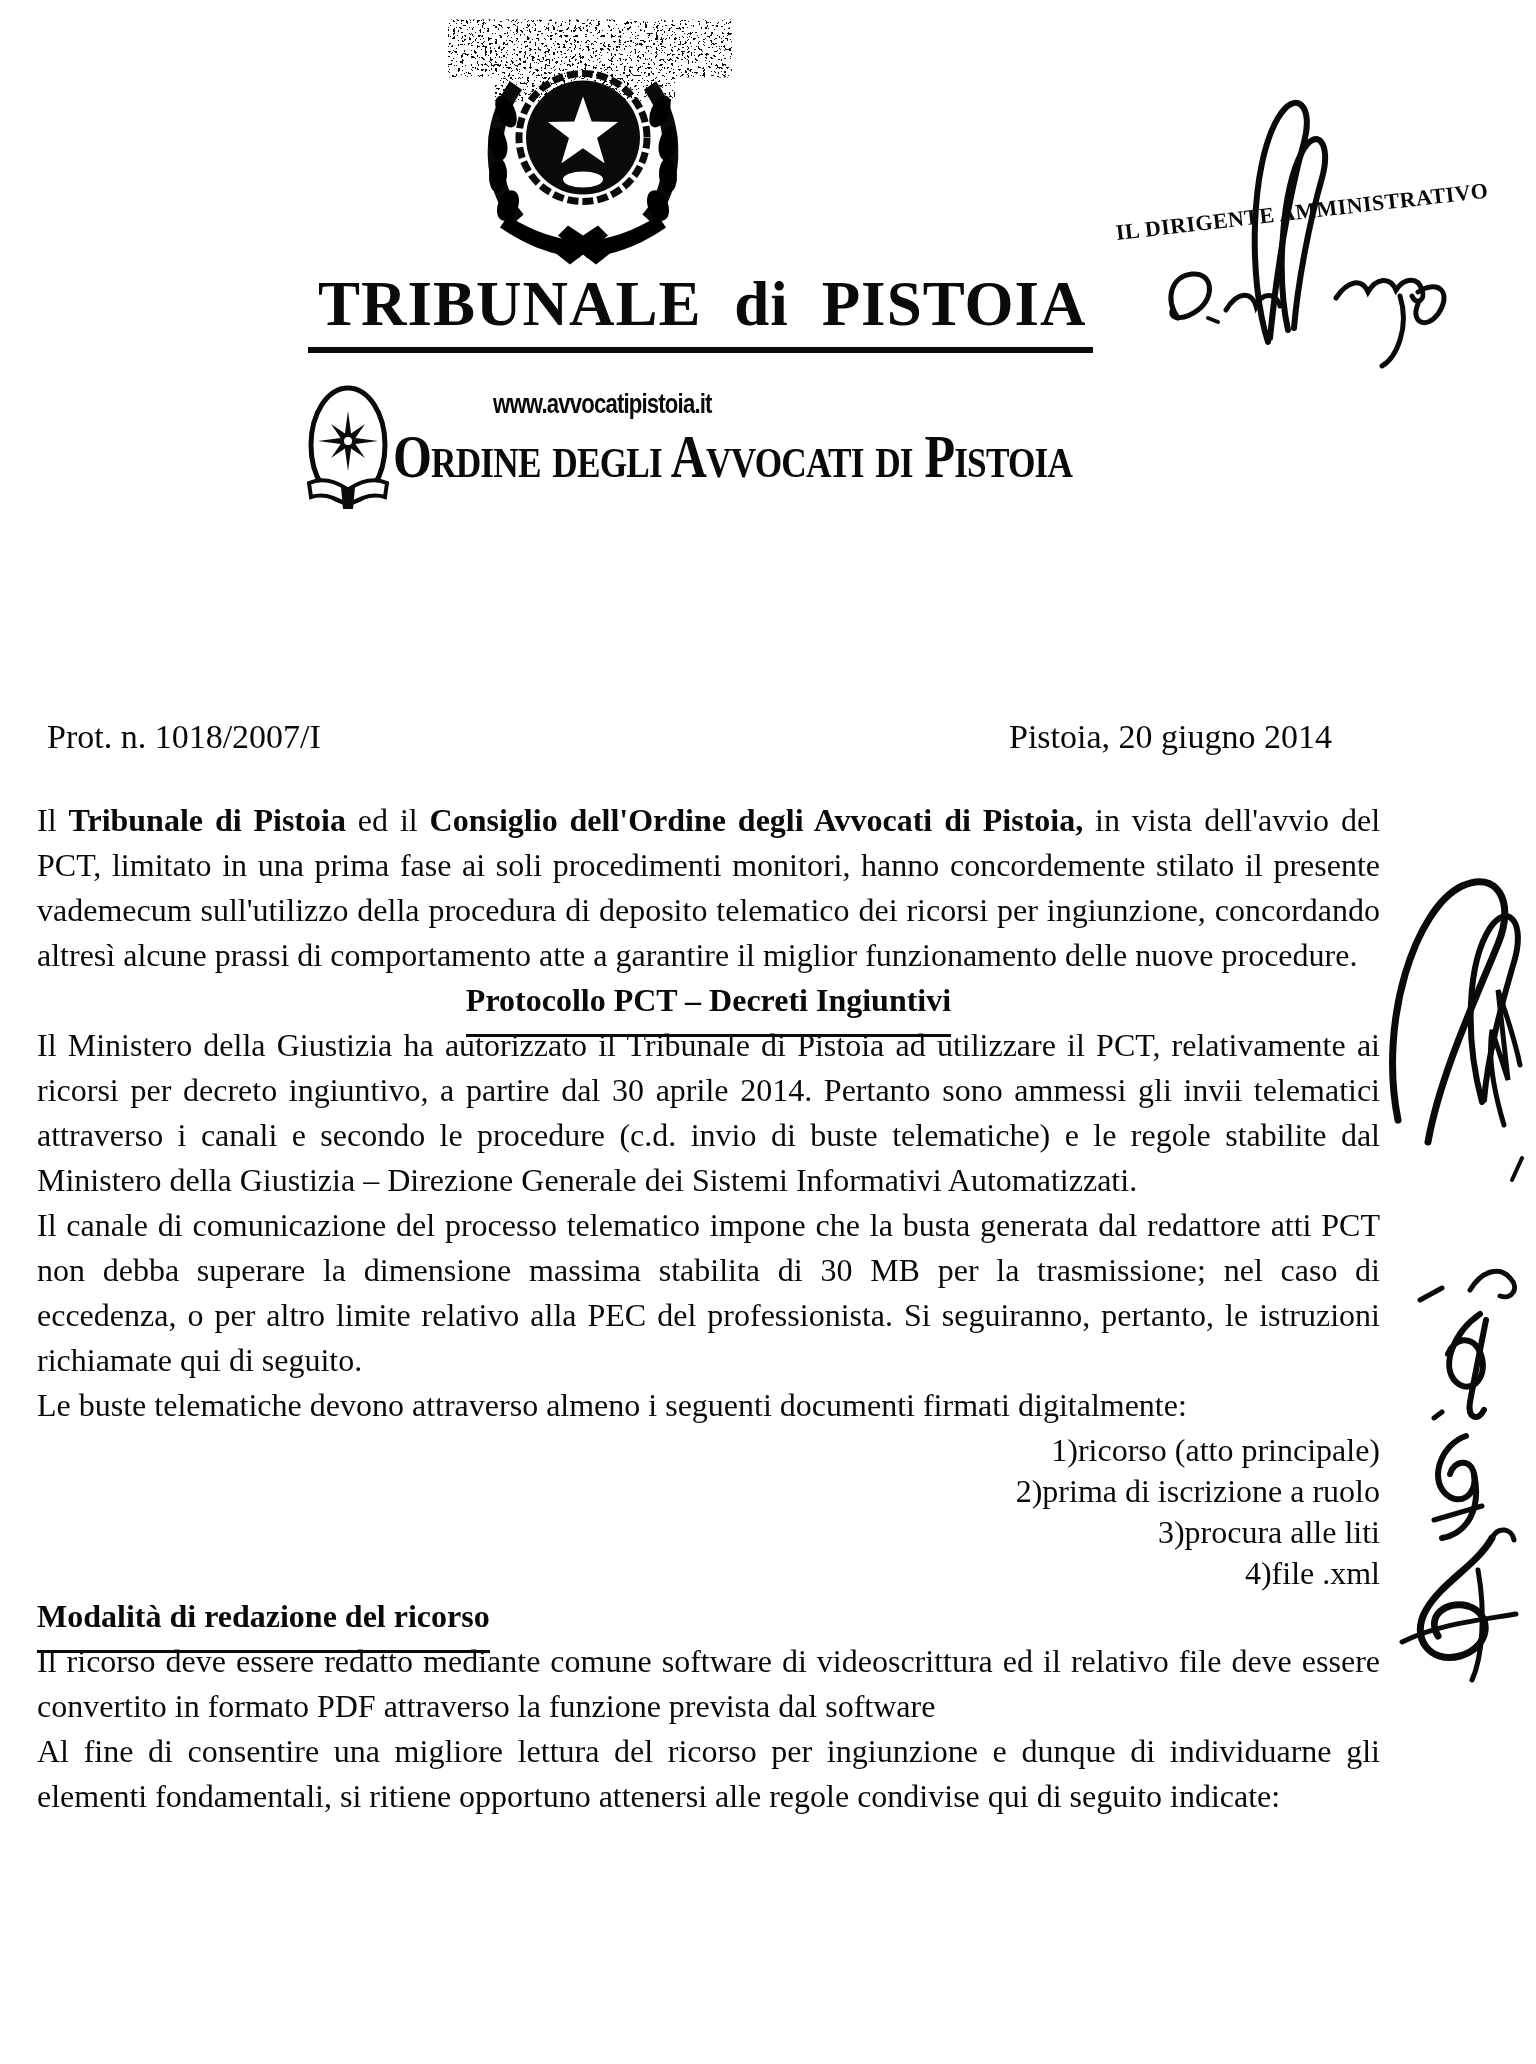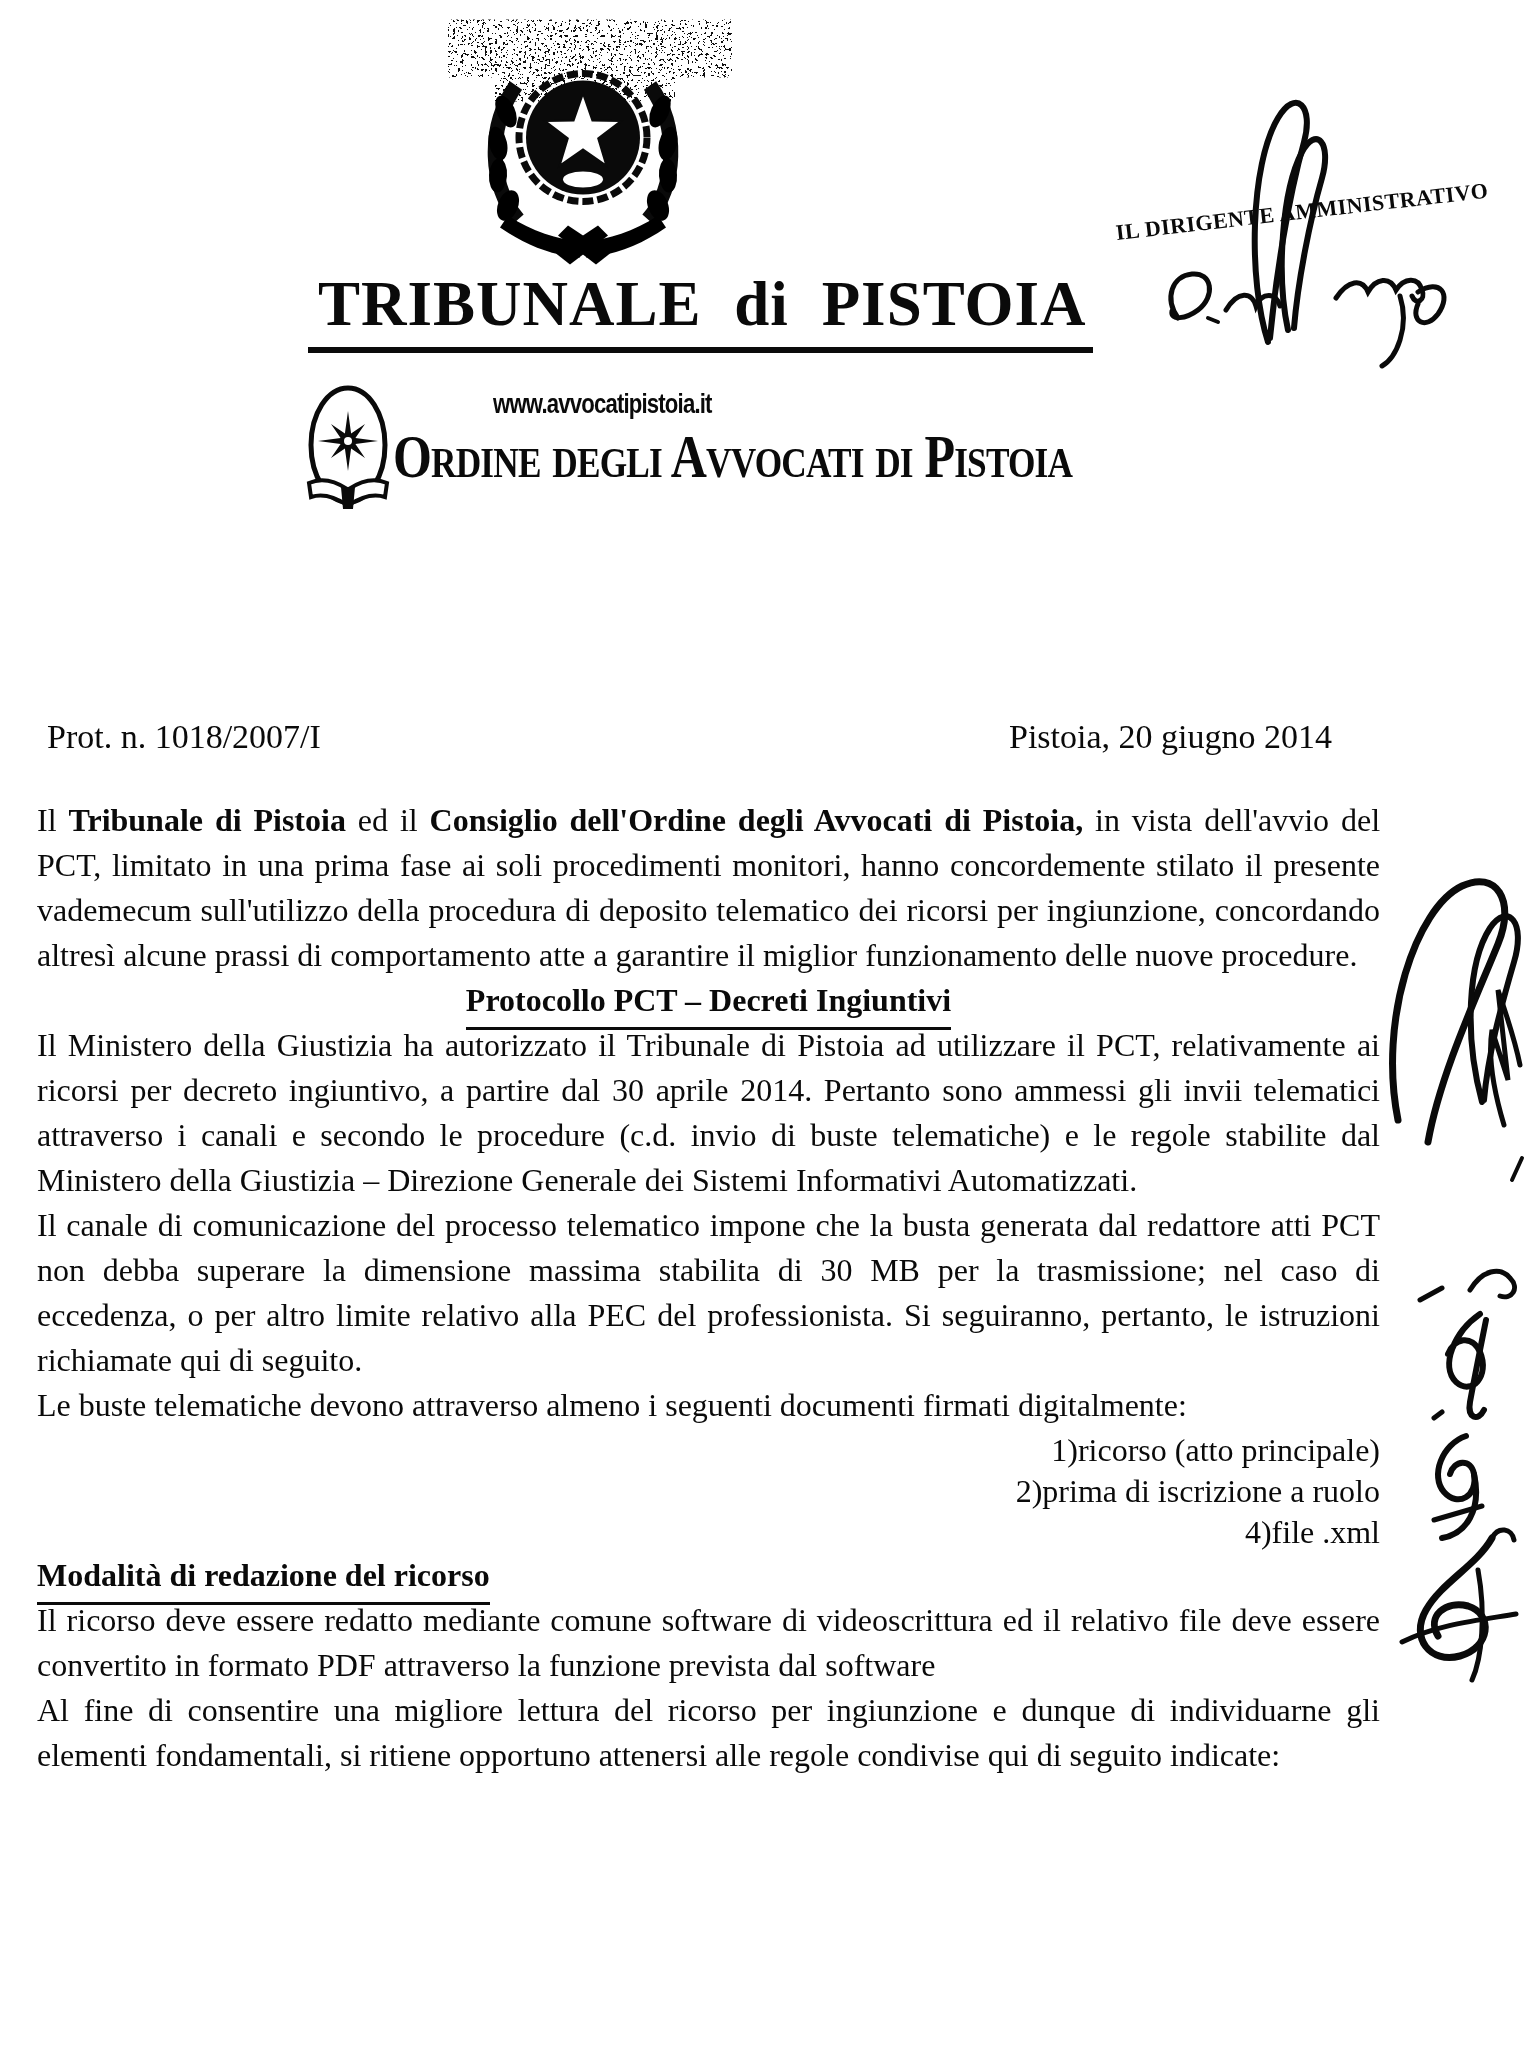--- a/index.html
+++ b/index.html
@@ -60,21 +60,21 @@
   .doc-body{
     position:absolute;left:37px;top:798px;width:1343px;
     font-size:32px;line-height:45px;
     text-align:justify;
   }
   .doc-body p{margin:0;}
   .section-heading{
     text-align:center;font-weight:bold;margin-top:14px;
   }
   .section-heading .u,
-  .left-heading .u{border-bottom:3px solid #0a0a0a;padding-bottom:9px;}
+  .left-heading .u{border-bottom:3px solid #0a0a0a;padding-bottom:16px;}
   .left-heading{font-weight:bold;text-align:left;margin-top:26px;}
   ol.doc-list{list-style:none;margin:2px 0 0 0;padding:0 0 0 66px;}
   ol.doc-list li{line-height:41px;text-align:right;}
   .li-marker{display:inline-block;width:48px;}
   
   .margin-signature{position:absolute;left:1384px;top:870px;width:152px;height:818px;}
   b{font-weight:bold;}
 </style>
 </head>
 <body>
@@ -162,20 +162,21 @@
 
     <p class="section-heading"><span class="u">Protocollo PCT – Decreti Ingiuntivi</span></p>
 
     <p>Il Ministero della Giustizia ha autorizzato il Tribunale di Pistoia ad utilizzare il PCT, relativamente ai ricorsi per decreto ingiuntivo, a partire dal 30 aprile 2014. Pertanto sono ammessi gli invii telematici attraverso i canali e secondo le procedure (c.d. invio di buste telematiche) e le regole stabilite dal Ministero della Giustizia – Direzione Generale dei Sistemi Informativi Automatizzati.</p>
     <p>Il canale di comunicazione del processo telematico impone che la busta generata dal redattore atti PCT non debba superare la dimensione massima stabilita di 30 MB per la trasmissione; nel caso di eccedenza, o per altro limite relativo alla PEC del professionista. Si seguiranno, pertanto, le istruzioni richiamate qui di seguito.</p>
     <p>Le buste telematiche devono attraverso almeno i seguenti documenti firmati digitalmente:</p>
 
     <ol class="doc-list">
       <li><span class="li-marker">1)</span><span>ricorso (atto principale)</span></li>
       <li><span class="li-marker">2)</span><span>prima di iscrizione a ruolo</span></li>
+      <li><span class="li-marker">3)</span><span>procura alle liti</span></li>
       <li><span class="li-marker">4)</span><span>file .xml</span></li>
     </ol>
 
     <p class="left-heading"><span class="u">Modalità di redazione del ricorso</span></p>
 
     <p>Il ricorso deve essere redatto mediante comune software di videoscrittura ed il relativo file deve essere convertito in formato PDF attraverso la funzione prevista dal software</p>
     <p>Al fine di consentire una migliore lettura del ricorso per ingiunzione e dunque di individuarne gli elementi fondamentali, si ritiene opportuno attenersi alle regole condivise qui di seguito indicate:</p>
   </div>
 
   <svg class="margin-signature" viewBox="0 0 152 818" xmlns="http://www.w3.org/2000/svg" fill="none" stroke="#0a0a0a" stroke-linecap="round">

